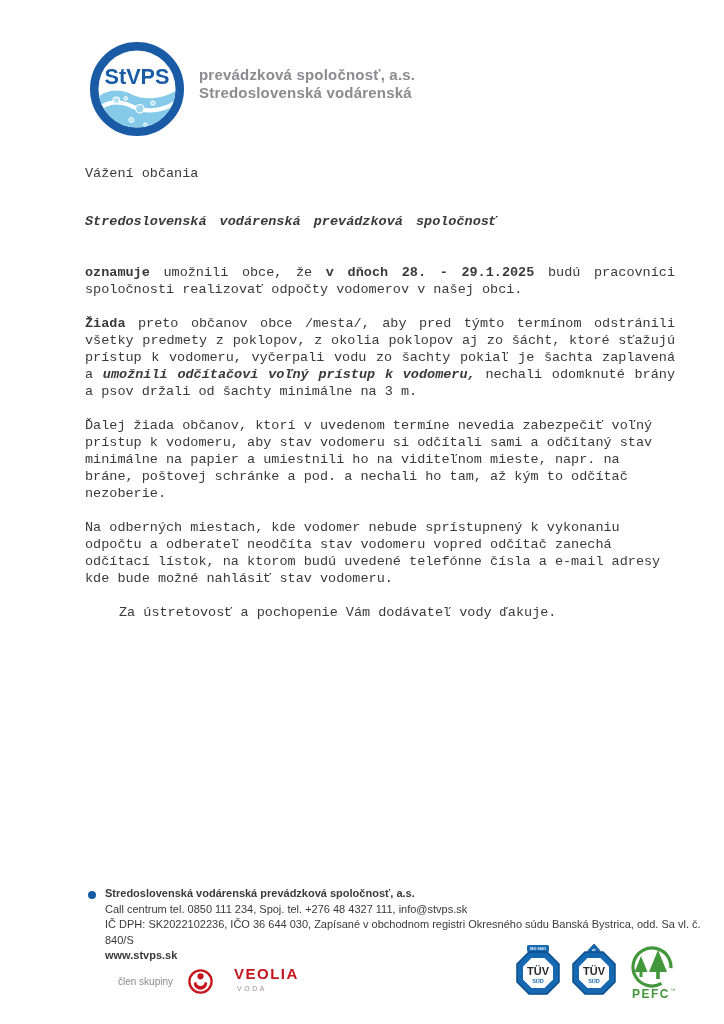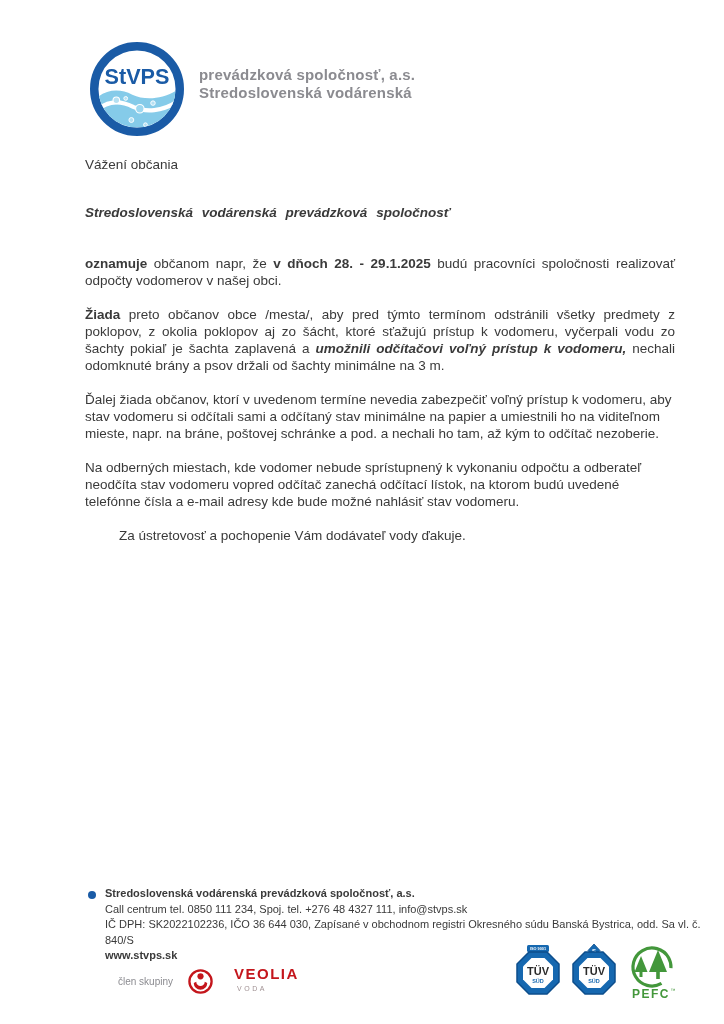--- a/index.html
+++ b/index.html
@@ -6,21 +6,21 @@
   .page{position:relative;width:724px;height:1024px;background:#ffffff;overflow:hidden;
         font-family:"Liberation Sans",sans-serif;color:#3a3a3a;}
 
   
   .letterhead{position:absolute;left:90px;top:42px;display:flex;align-items:flex-start;}
   .logo-svg{width:94px;height:94px;display:block;}
   .brand-text{margin-left:15px;padding-top:24px;color:#8b8b90;font-weight:bold;
               font-size:15px;line-height:18px;letter-spacing:.2px;}
 
   
-  .letter{position:absolute;left:85px;top:156px;width:590px;font-size:13.5px;line-height:17px;}
+  .letter{position:absolute;left:85px;top:165px;width:590px;font-size:13.5px;line-height:17px;font-family:Liberation Mono, monospace;}
   .salutation{margin:0;}
   .company-heading{margin:31px 0 0 0;font-weight:bold;font-style:italic;word-spacing:5px;font-size:13.5px;}
   .para{margin:17px 0 0 0;}
   .para.first{margin-top:34px;}
   .justify{text-align:justify;}
   .bold{font-weight:bold;}
   .bolditalic{font-weight:bold;font-style:italic;margin-top:30px;}
   .closing{margin:17px 0 0 0;text-indent:34px;}
 
   
@@ -69,21 +69,21 @@
       <div>prevádzková spoločnosť, a.s.</div>
       <div>Stredoslovenská vodárenská</div>
     </div>
   </div>
 
   <div class="letter">
     <p class="salutation">Vážení občania</p>
 
     <p class="company-heading">Stredoslovenská vodárenská prevádzková spoločnosť</p>
 
-    <p class="para first justify"><span class="bold">oznamuje</span><span> občanom napr, že </span><span class="bold">v dňoch 28. - 29.1.2025</span><span> budú pracovníci spoločnosti realizovať odpočty vodomerov v našej obci.</span></p>
+    <p class="para first justify"><span class="bold">oznamuje</span><span> umožnili obce, že </span><span class="bold">v dňoch 28. - 29.1.2025</span><span> budú pracovníci spoločnosti realizovať odpočty vodomerov v našej obci.</span></p>
 
     <p class="para justify"><span class="bold">Žiada</span><span> preto občanov obce /mesta/, aby pred týmto termínom odstránili všetky predmety z poklopov, z okolia poklopov aj zo šácht, ktoré sťažujú prístup k vodomeru, vyčerpali vodu zo šachty pokiaľ je šachta zaplavená a </span><span class="bolditalic">umožnili odčítačovi voľný prístup k vodomeru,</span><span> nechali odomknuté brány a psov držali od šachty minimálne na 3 m.</span></p>
 
     <p class="para">Ďalej žiada občanov, ktorí v uvedenom termíne nevedia zabezpečiť voľný prístup k vodomeru, aby stav vodomeru si odčítali sami a odčítaný stav minimálne na papier a umiestnili ho na viditeľnom mieste, napr. na bráne, poštovej schránke a pod. a nechali ho tam, až kým to odčítač nezoberie.</p>
 
     <p class="para">Na odberných miestach, kde vodomer nebude sprístupnený k vykonaniu odpočtu a odberateľ neodčíta stav vodomeru vopred odčítač zanechá odčítací lístok, na ktorom budú uvedené telefónne čísla a e-mail adresy kde bude možné nahlásiť stav vodomeru.</p>
 
     <p class="closing">Za ústretovosť a pochopenie Vám dodávateľ vody ďakuje.</p>
   </div>
 

